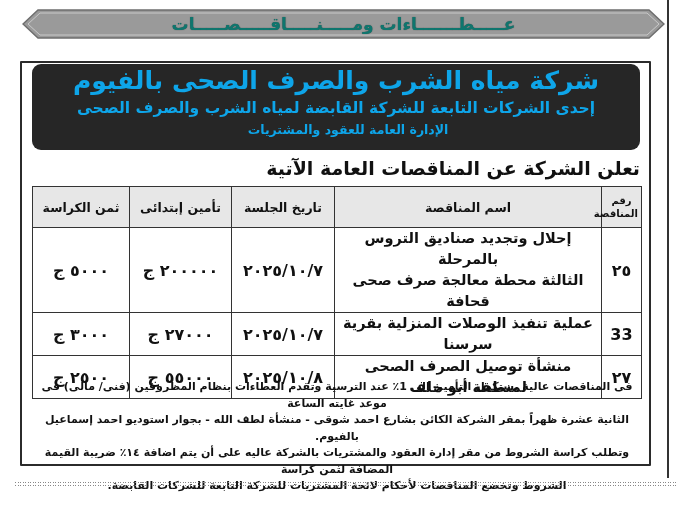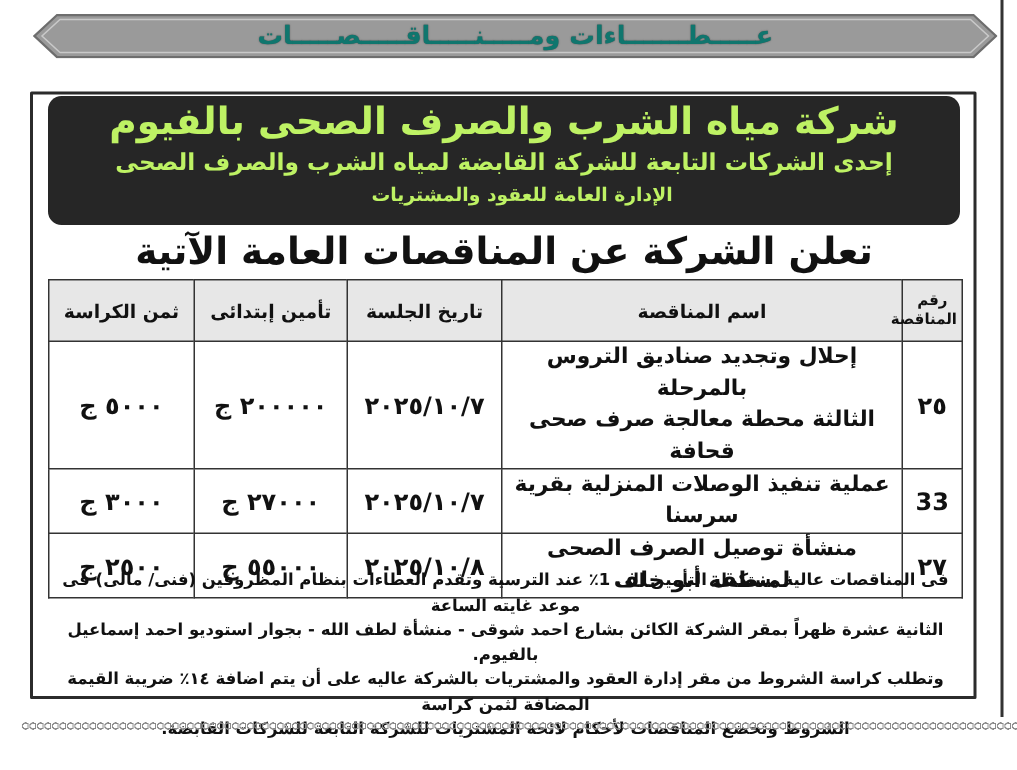--- a/index.html
+++ b/index.html
@@ -7,26 +7,26 @@
          font-family: "DejaVu Sans", sans-serif; color:#1a1a1a; }
   .right-rule { position:absolute; left:667px; top:0; width:2px; height:478px; background:#333; }
   .ribbon { position:absolute; left:22px; top:9px; width:643px; height:30px; }
   .ribbon svg { position:absolute; left:0; top:0; }
   .ribbon-text { position:absolute; left:40px; right:40px; top:0; height:30px; line-height:30px;
                  text-align:center; color:#0f766e; font-weight:bold; font-size:17px;
                  letter-spacing:2px; direction:rtl; text-shadow:0 0 1px #444; }
   .frame { position:absolute; left:20px; top:61px; width:631px; height:405px;
            border:2px solid #2b2b2b; border-radius:1px; box-sizing:border-box; background:#fff; }
   .banner { position:absolute; left:32px; top:64px; width:608px; height:86px;
-            background:#262626; border-radius:9px; color:#bef264; text-align:center; direction:rtl; }
+            background:#262626; border-radius:9px; color:#0ea5e9; text-align:center; direction:rtl; }
   .banner .t1 { font-size:25px; font-weight:bold; line-height:30px; margin-top:2px; }
   .banner .t2 { font-size:15.5px; font-weight:bold; line-height:24px; }
   .banner .t3 { font-size:12.5px; font-weight:bold; line-height:20px;margin-left:24px; }
-  .announce { position:absolute; left:32px; top:153px; width:608px; text-align:center;
-              font-size:25px; font-weight:bold; line-height:30px; direction:rtl; color:#111; }
+  .announce { position:absolute; left:32px; top:153px; width:608px; 
+              font-size:19px; font-weight:bold; line-height:30px; direction:rtl; color:#111; }
   table.tenders { position:absolute; left:32px; top:186px; width:609px; border-collapse:collapse;
                   direction:rtl; table-layout:fixed; }
   table.tenders th, table.tenders td { border:1.5px solid #333; text-align:center; font-weight:bold;
                   color:#111; padding:0 3px;margin-left:16px; }
   table.tenders th { background:#e7e7e7; font-size:12.5px; height:40px; }
   table.tenders th.num { font-size:10px; line-height:13px; }
   table.tenders td { font-size:16px; }
   table.tenders td.name { font-size:14.5px; line-height:21px; }
   table.tenders td.num { font-size:16px; }
   .r1 td { height:66px; }

